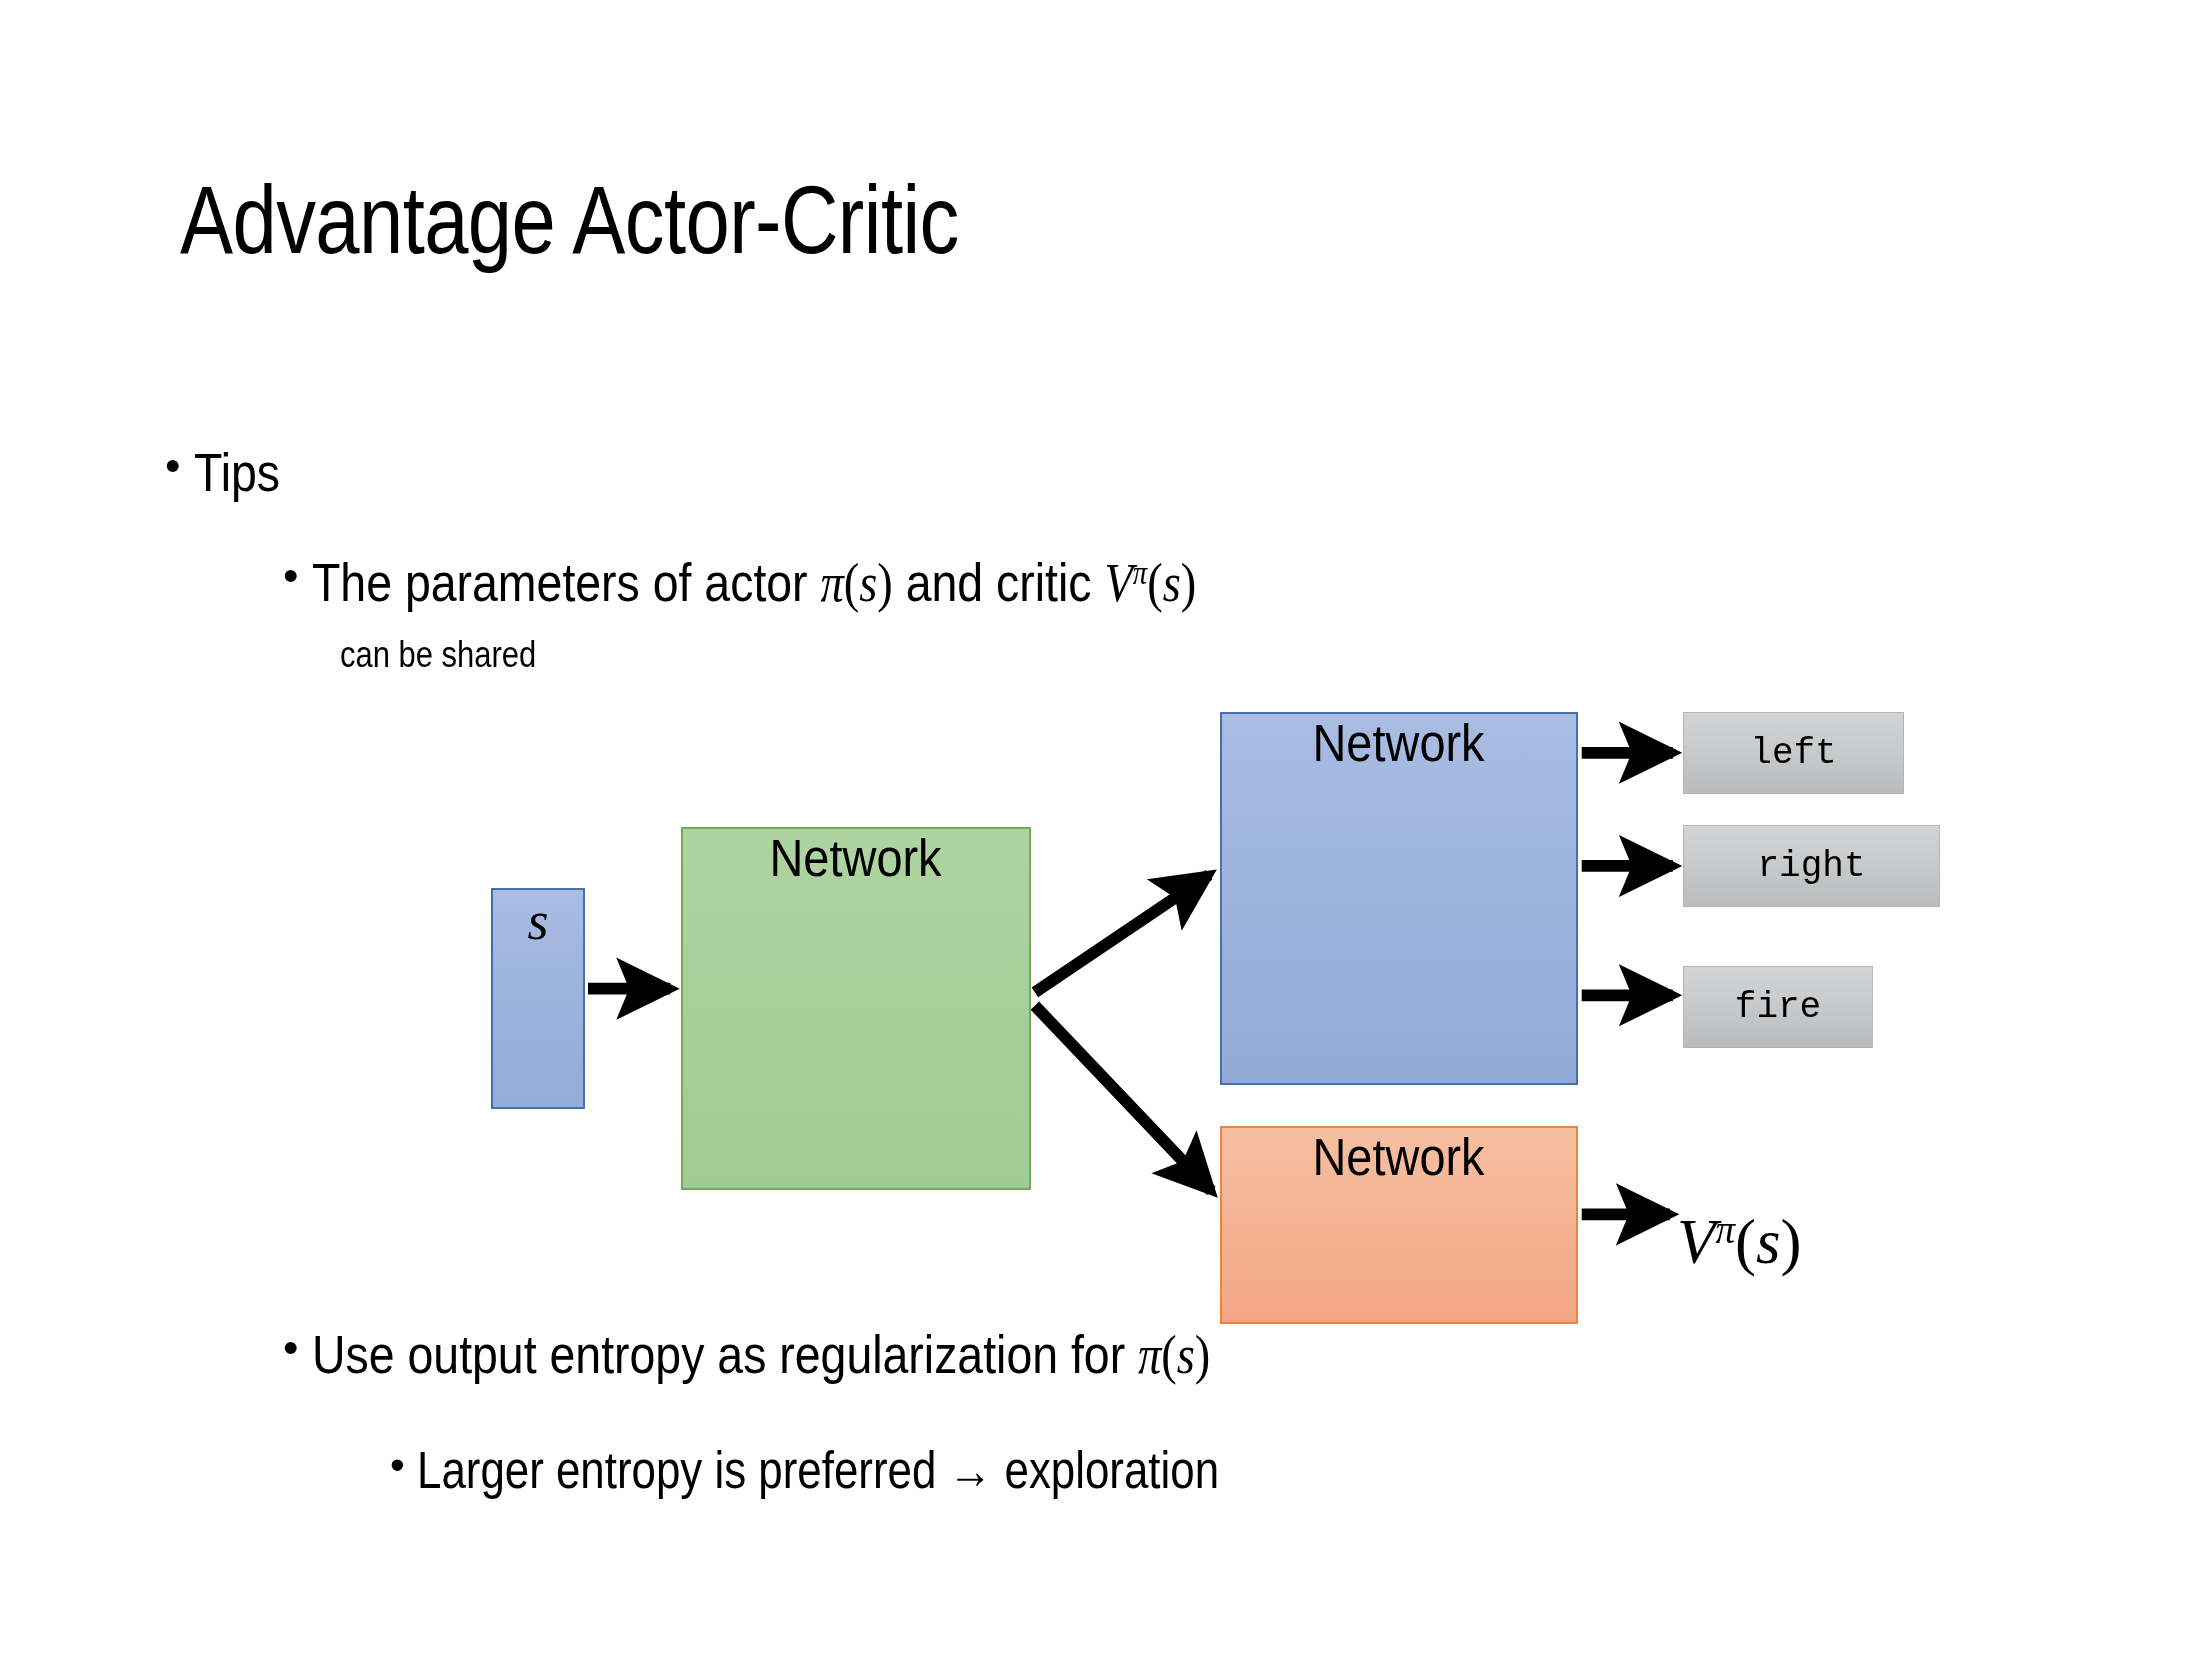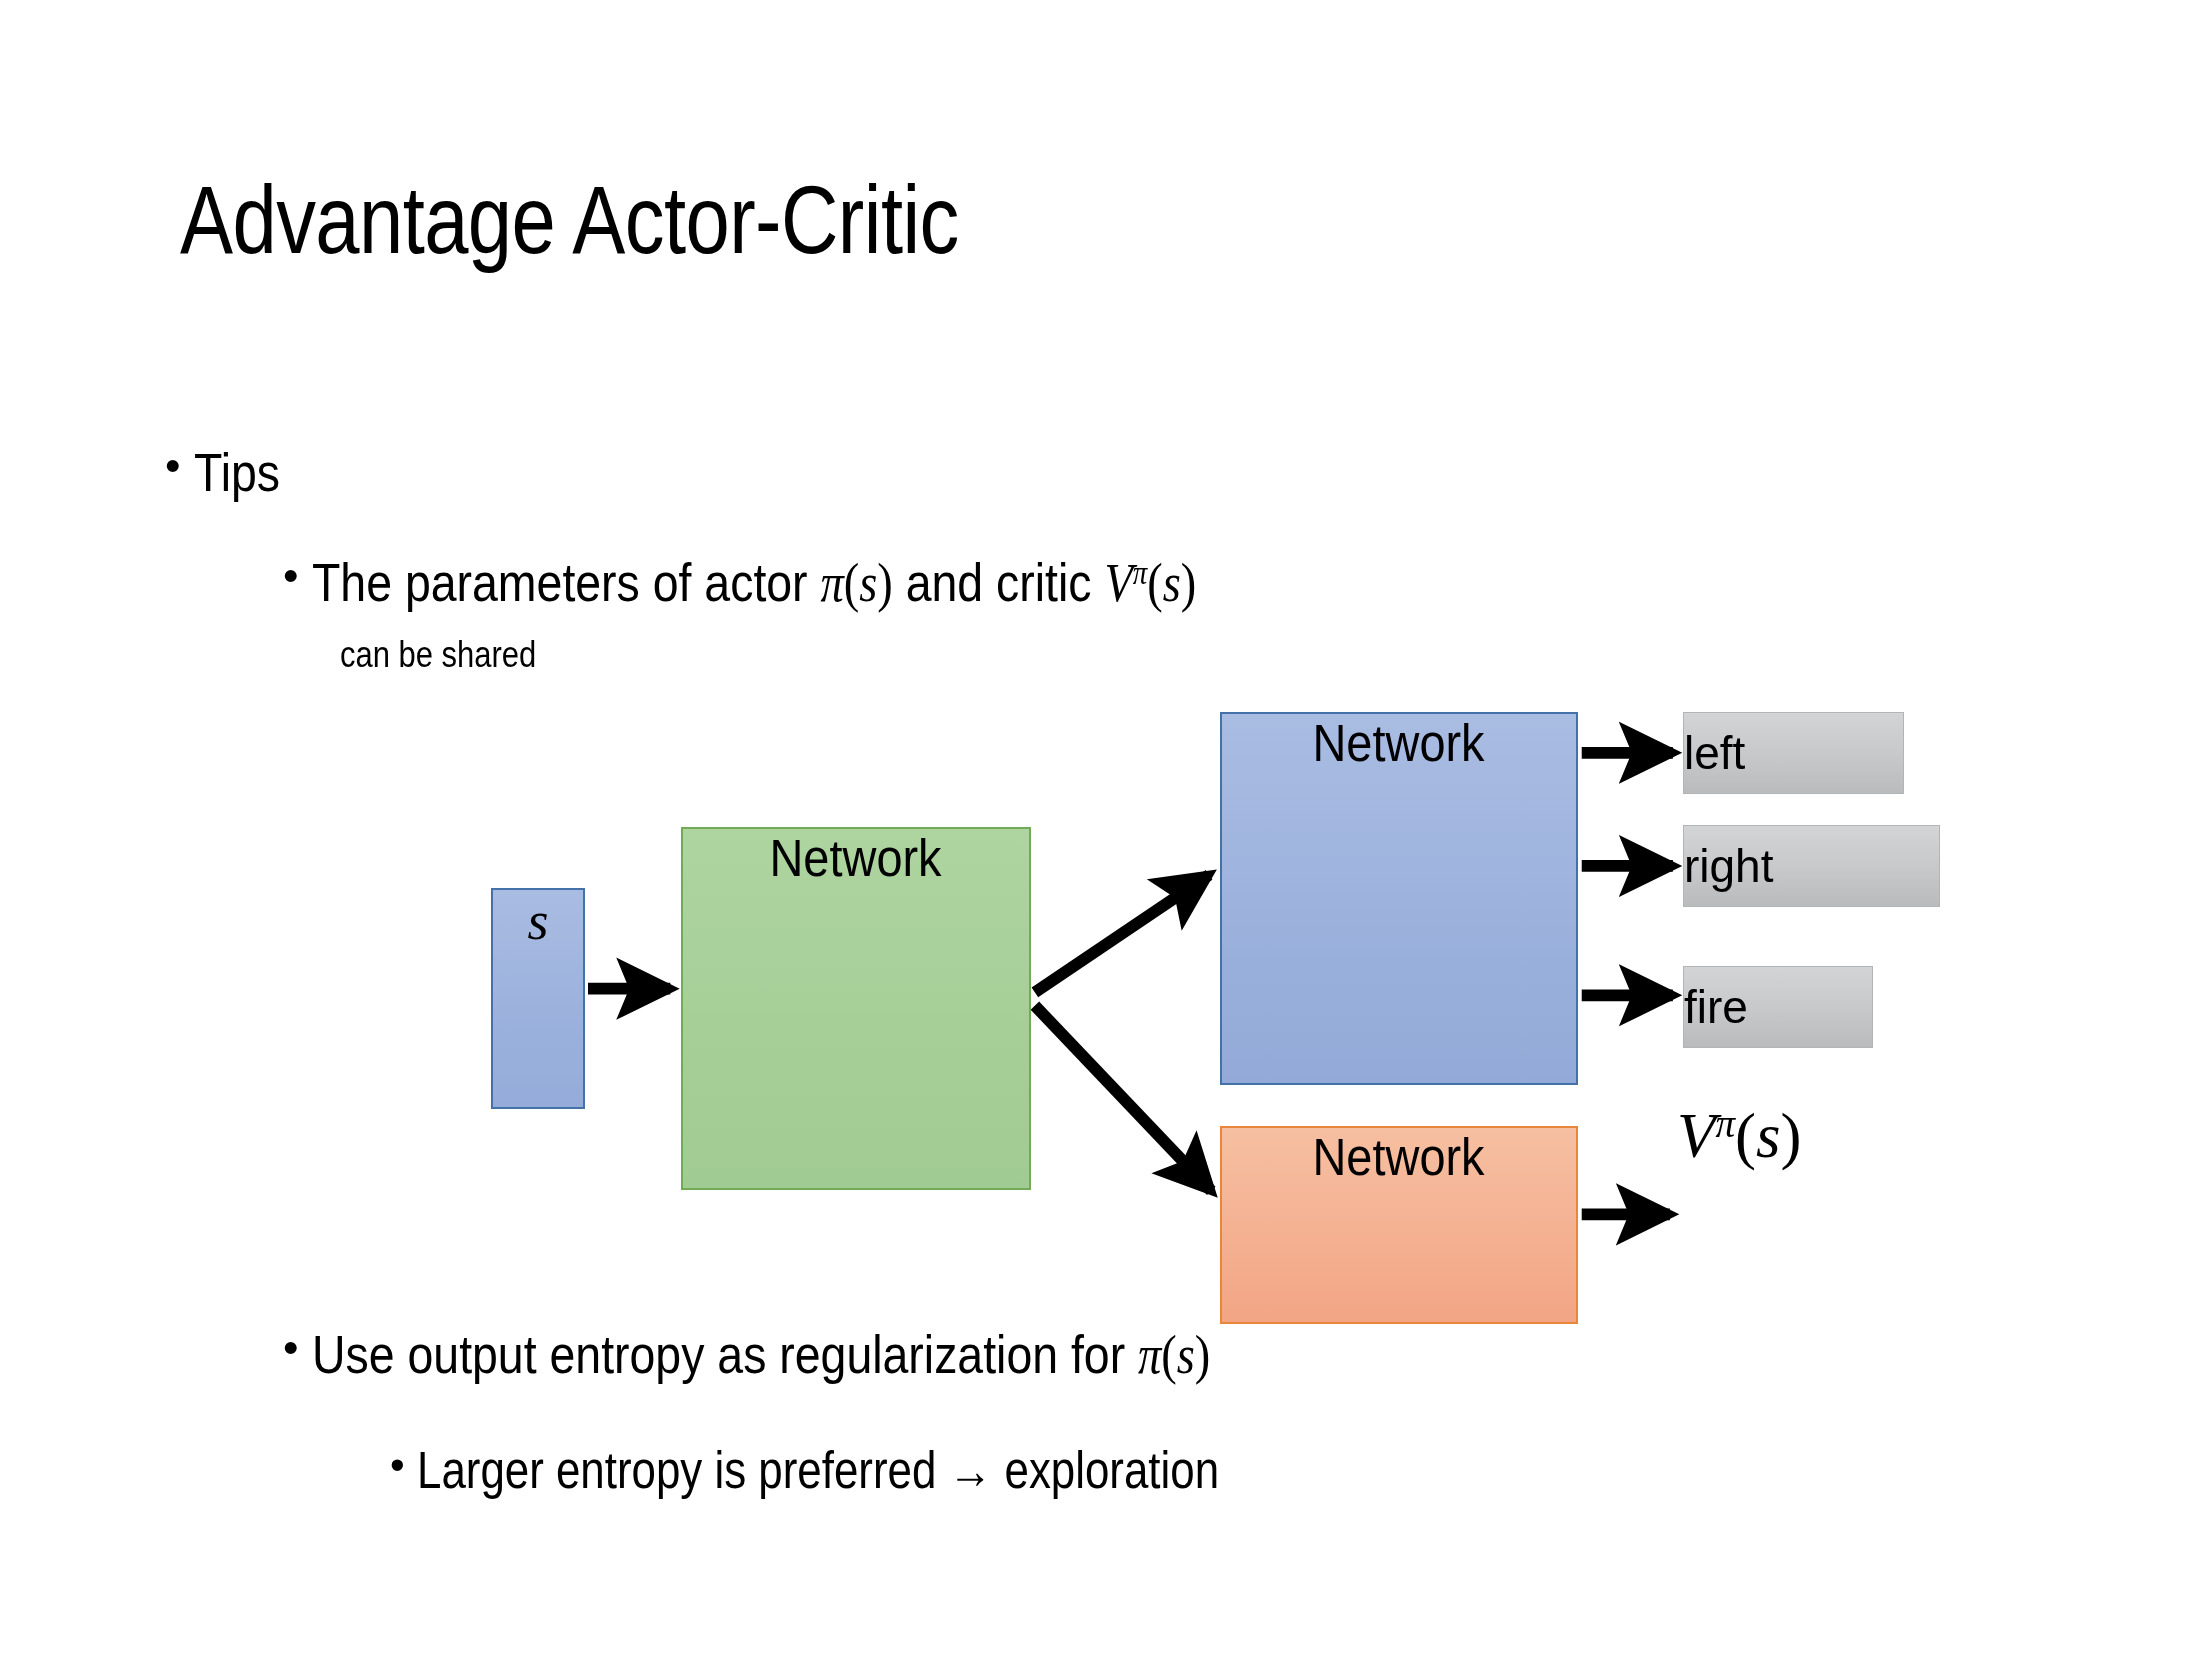--- a/index.html
+++ b/index.html
@@ -157,34 +157,35 @@
     height: 198px;
     background: linear-gradient(180deg, #f6bfa1 0%, #f4b192 55%, #f2a584 100%);
     border: 2.9px solid #e8873b;
   }
 
   .out-box {
     position: absolute;
     box-sizing: border-box;
     display: flex;
     align-items: center;
+    justify-content: center;
     background: linear-gradient(180deg, #d2d4d6 0%, #c7c9cb 50%, #b9bbbd 100%);
     border: 1.5px solid #b2b4b6;
-    font-family: Liberation Sans, sans-serif;
-    font-size: 46px;
+    font-family: Liberation Mono, monospace;
+    font-size: 36px;
     color: #000000;
   }
   #out-left  { left: 1683px; top: 712px;  width: 221px; height: 82px; }
   #out-right { left: 1683px; top: 825px; width: 257px; height: 82px; }
   #out-fire  { left: 1683px; top: 954px; width: 190px; height: 82px; margin-top: 12px; }
 
   #critic-output {
     position: absolute;
     left: 1677px;
-    top: 1100px;
+    top: 1206px;
     font-family: "Liberation Serif", "DejaVu Serif", serif;
     font-style: italic;
     font-size: 63px;
     white-space: nowrap;
   }
   #critic-output sup {
     font-size: 0.62em;
     vertical-align: 0.52em;
   }
 

